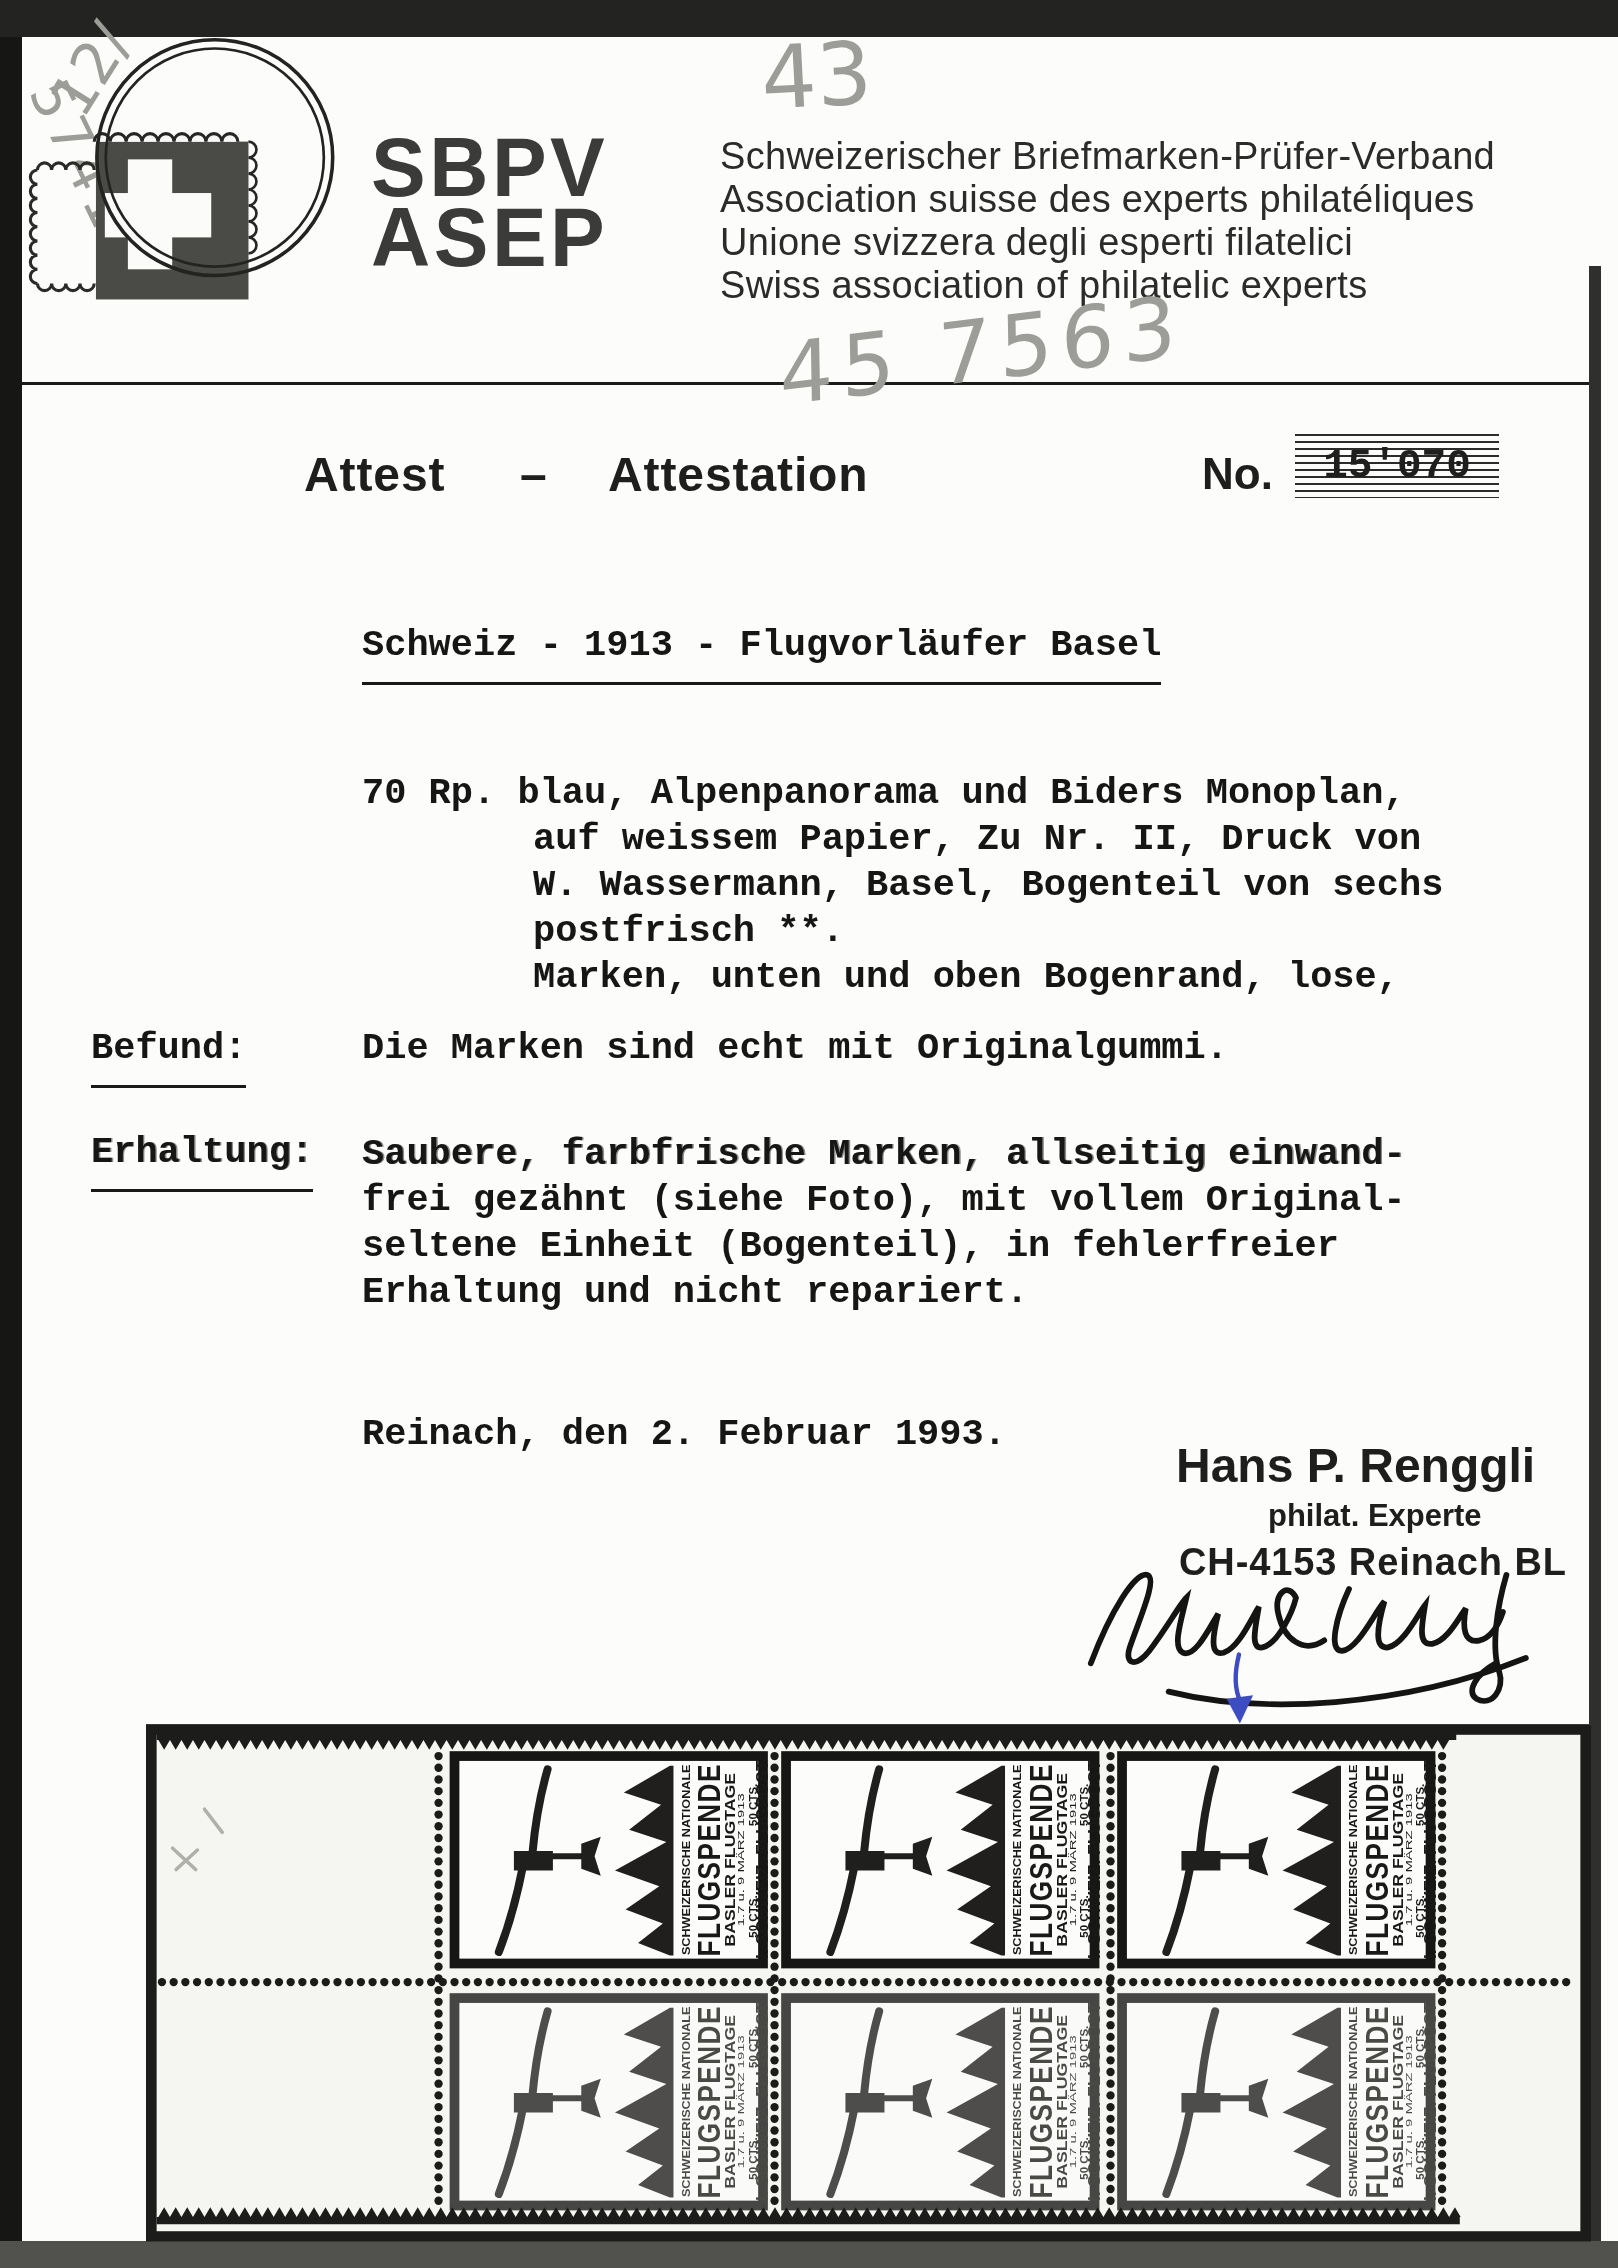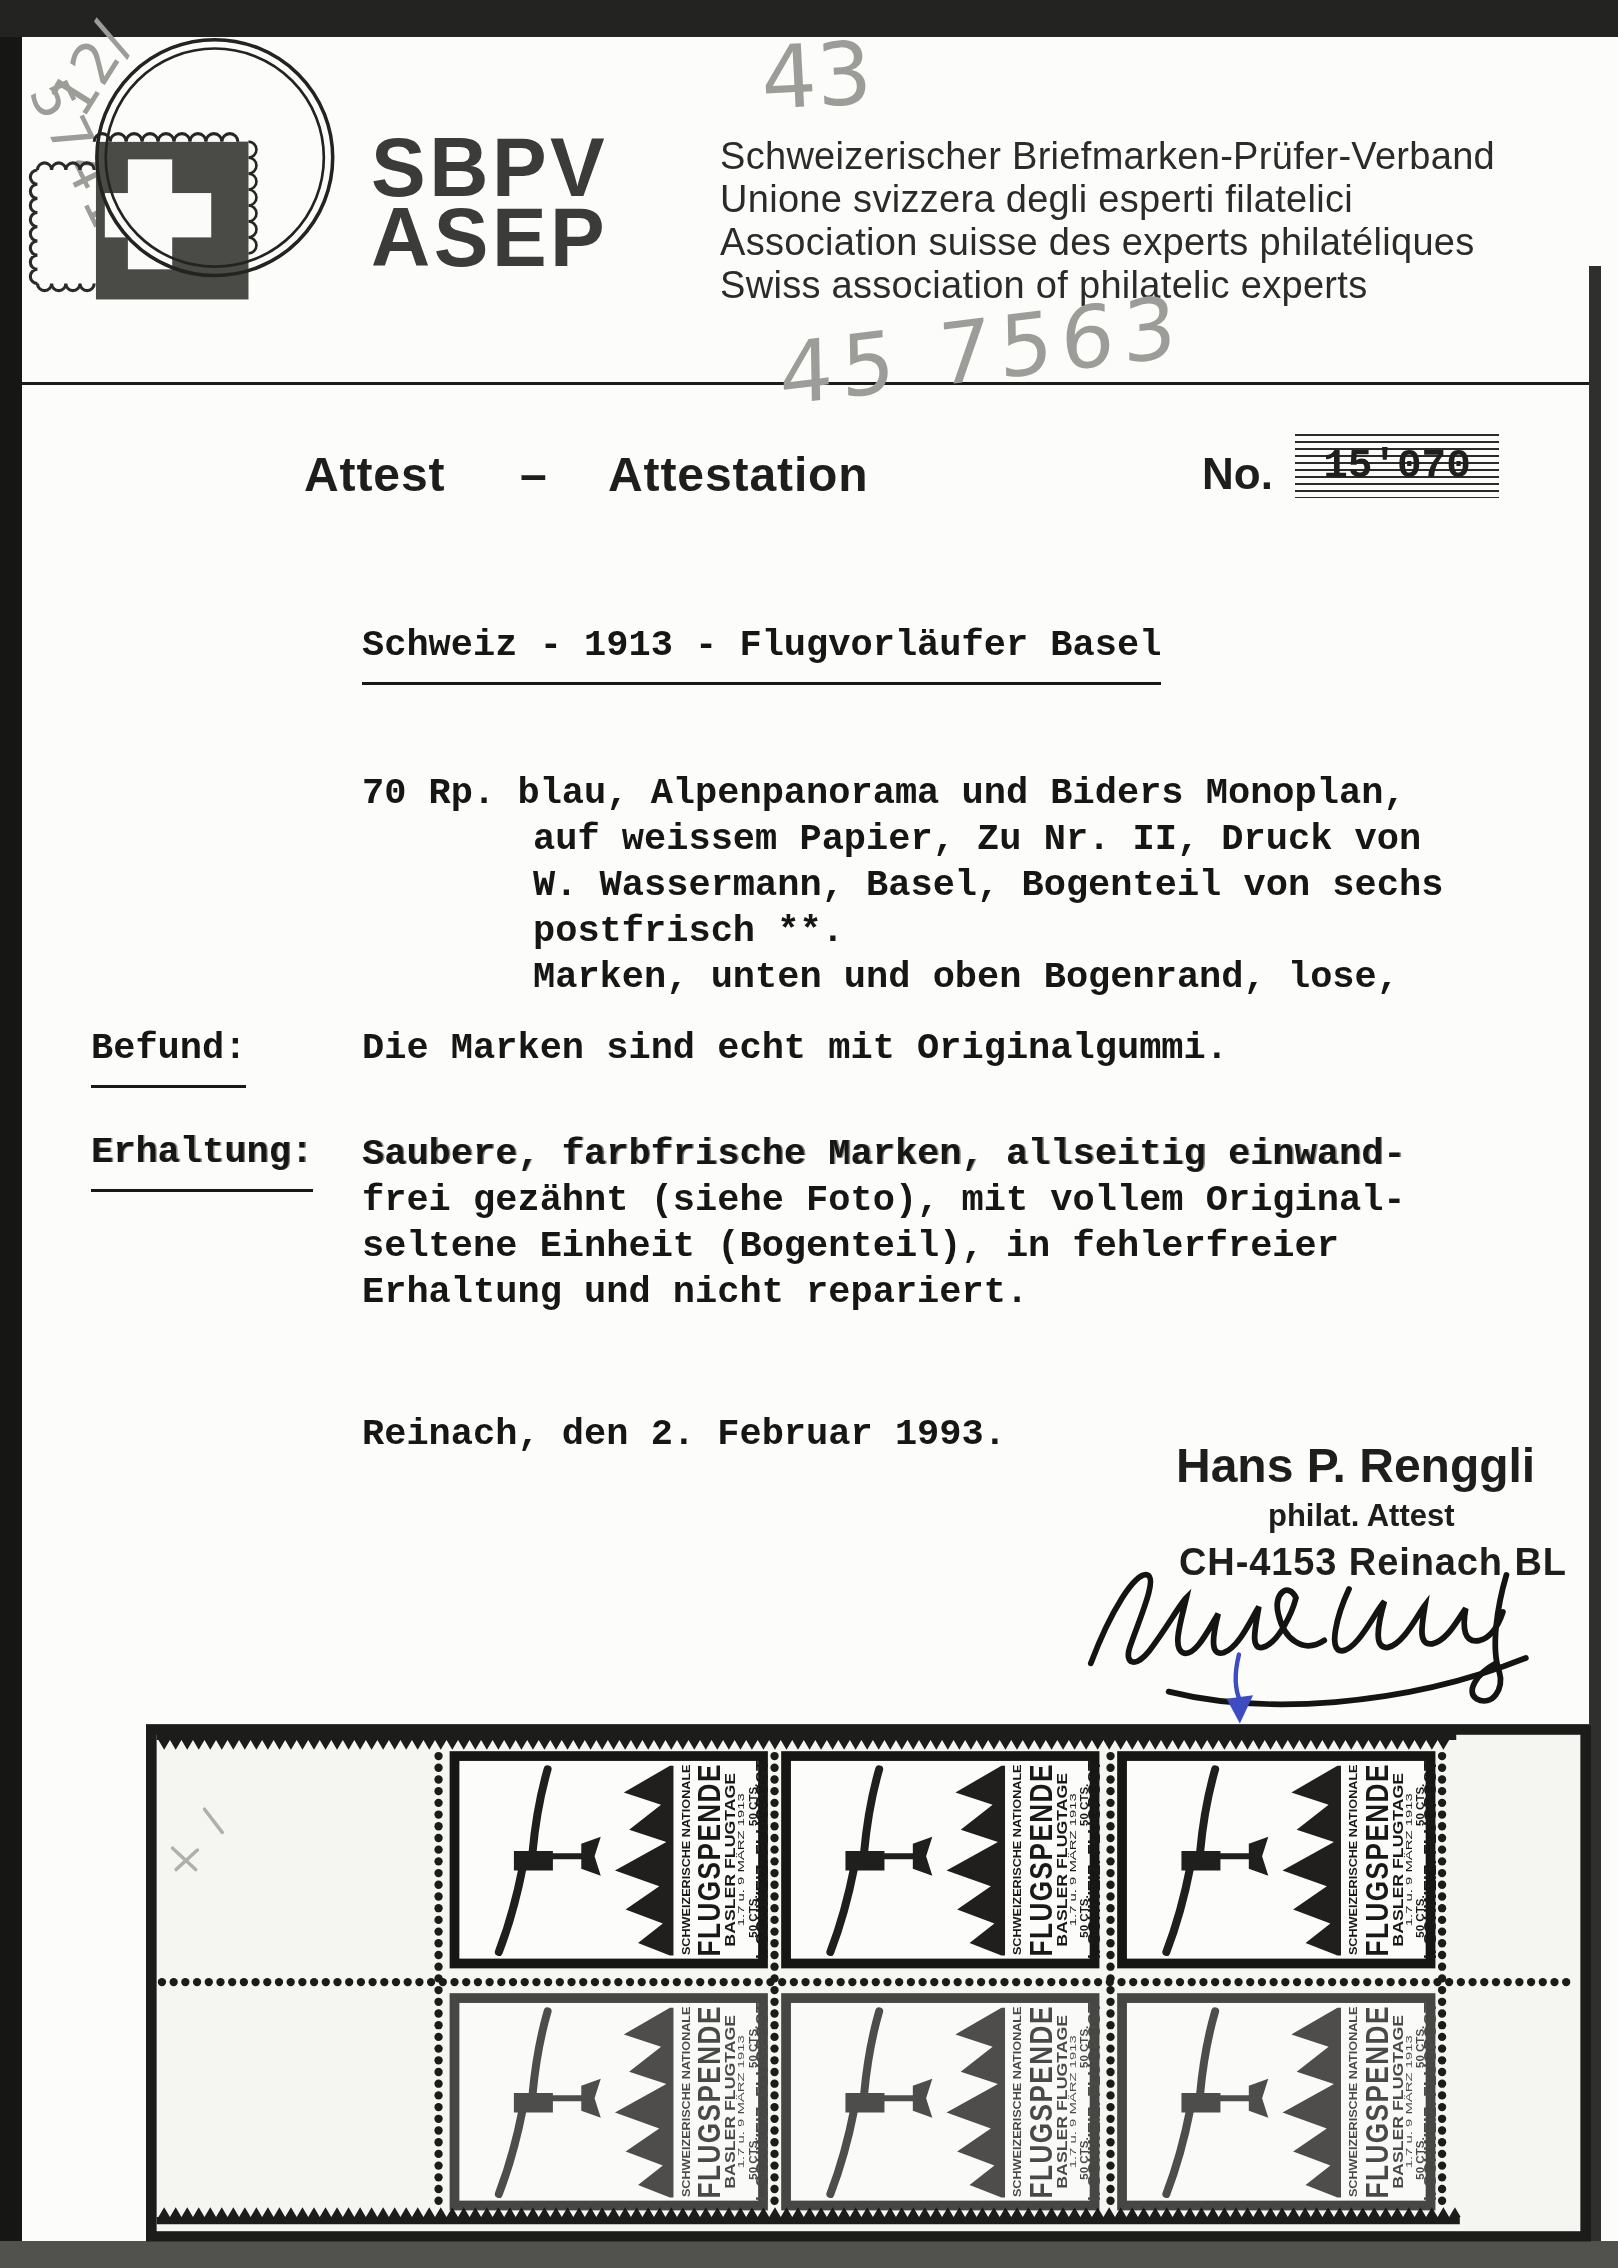--- a/index.html
+++ b/index.html
@@ -38,22 +38,22 @@
   <circle cx="214" cy="136" r="123" fill="none" stroke="#232321" stroke-width="3"></circle>
 </svg>
 
 <div class="abs" style="left:371px;top:133px;line-height:69px;font-weight:900;font-size:82px;color:#3b3b39;letter-spacing:3.5px;transform:scaleY(1.02);">
   <div>SBPV</div>
   <div>ASEP</div>
 </div>
 
 <div class="abs" style="left:720px;top:135px;">
   <div class="orgline">Schweizerischer Briefmarken-Prüfer-Verband</div>
+  <div class="orgline">Association suisse des experts philatéliques</div>
   <div class="orgline">Unione svizzera degli esperti filatelici</div>
-  <div class="orgline">Association suisse des experts philatéliques</div>
   <div class="orgline">Swiss association of philatelic experts</div>
 </div>
 
 <span class="abs pencil" style="left:761px;top:25px;font-size:87px;transform:rotate(-3deg);display:inline-block;">43</span>
 
 <div class="abs" style="left:22px;top:382px;width:1567px;height:2.7px;background:#1c1c1a;"></div>
 
 <span class="abs pencil" style="left:778px;top:301px;font-size:85px;letter-spacing:8px;transform:rotate(-7deg) skewX(-6deg);display:inline-block;">45 7563</span>
 
 <span class="abs stamped" style="left:304px;top:447px;font-size:48px;letter-spacing:0.9px;text-align:center;">Attest</span>
@@ -81,21 +81,21 @@
 <div class="abs mono" style="left:362px;top:1131px;font-size:37px;line-height:46px;">
   <div class="smudge">Saubere, farbfrische Marken, allseitig einwand-</div>
   <div>frei gezähnt (siehe Foto), mit vollem Original-</div>
   <div>seltene Einheit (Bogenteil), in fehlerfreier</div>
   <div>Erhaltung und nicht repariert.</div>
 </div>
 
 <span class="abs mono" style="left:362px;top:1413px;font-size:37px;">Reinach, den 2. Februar 1993.</span>
 
 <span class="abs stamped" style="left:1176px;top:1438px;font-size:48px;">Hans P. Renggli</span>
-<span class="abs stamped" style="left:1268px;top:1498px;font-size:31px;">philat. Attest</span>
+<span class="abs stamped" style="left:1268px;top:1498px;font-size:31px;">philat. Experte</span>
 <span class="abs stamped" style="left:1179px;top:1541px;font-size:38px;letter-spacing:0.9px;">CH-4153 Reinach BL</span>
 
 <svg class="abs" width="479" height="168" viewBox="0 0 540 190" style="left:1083px;top:1559px;">
   <g fill="none" stroke="#141412" stroke-width="6.5" stroke-linecap="round">
     <path d="M8 118 C30 60 58 14 72 18 C84 22 62 70 52 100 C46 118 58 124 74 104 C94 78 108 52 116 44 C110 70 100 100 112 106 C126 112 142 78 152 62 C146 86 142 110 158 106 C176 100 190 66 198 54 C194 78 188 102 202 100 C220 96 236 60 240 44 C232 26 214 38 220 62 C226 90 248 108 272 92"></path>
     <path d="M300 34 C286 64 276 104 292 104 C310 102 328 62 340 48 C332 76 328 102 344 100 C362 96 378 62 386 52 C382 76 378 98 394 96 C412 92 424 66 432 56 C428 78 430 96 448 92 C462 88 470 72 474 60"></path>
     <path d="M478 18 C468 52 460 100 470 128 C476 146 462 168 444 158 C432 150 444 130 466 118"></path>
     <path d="M96 150 C200 176 360 168 500 112"></path>
   </g>
 </svg>

